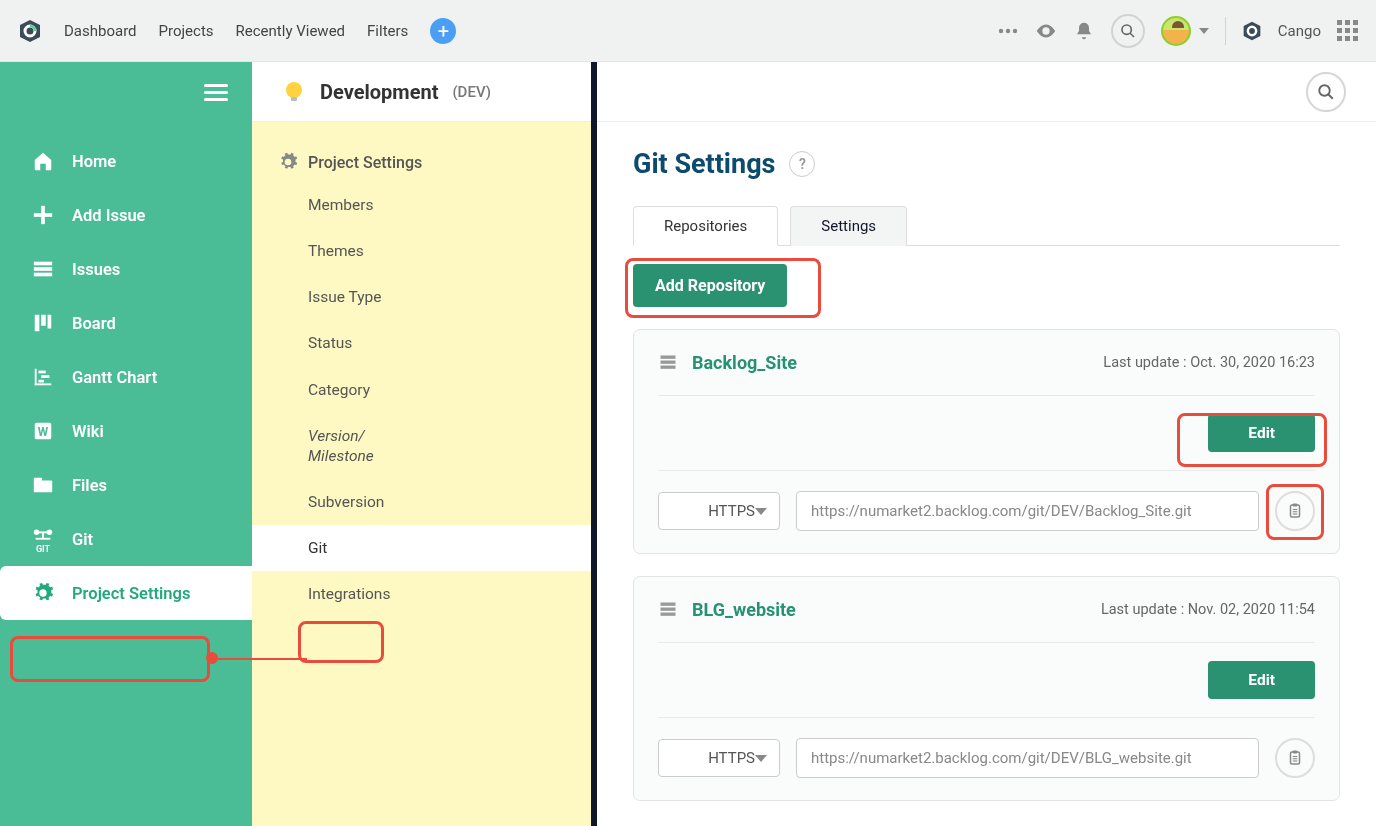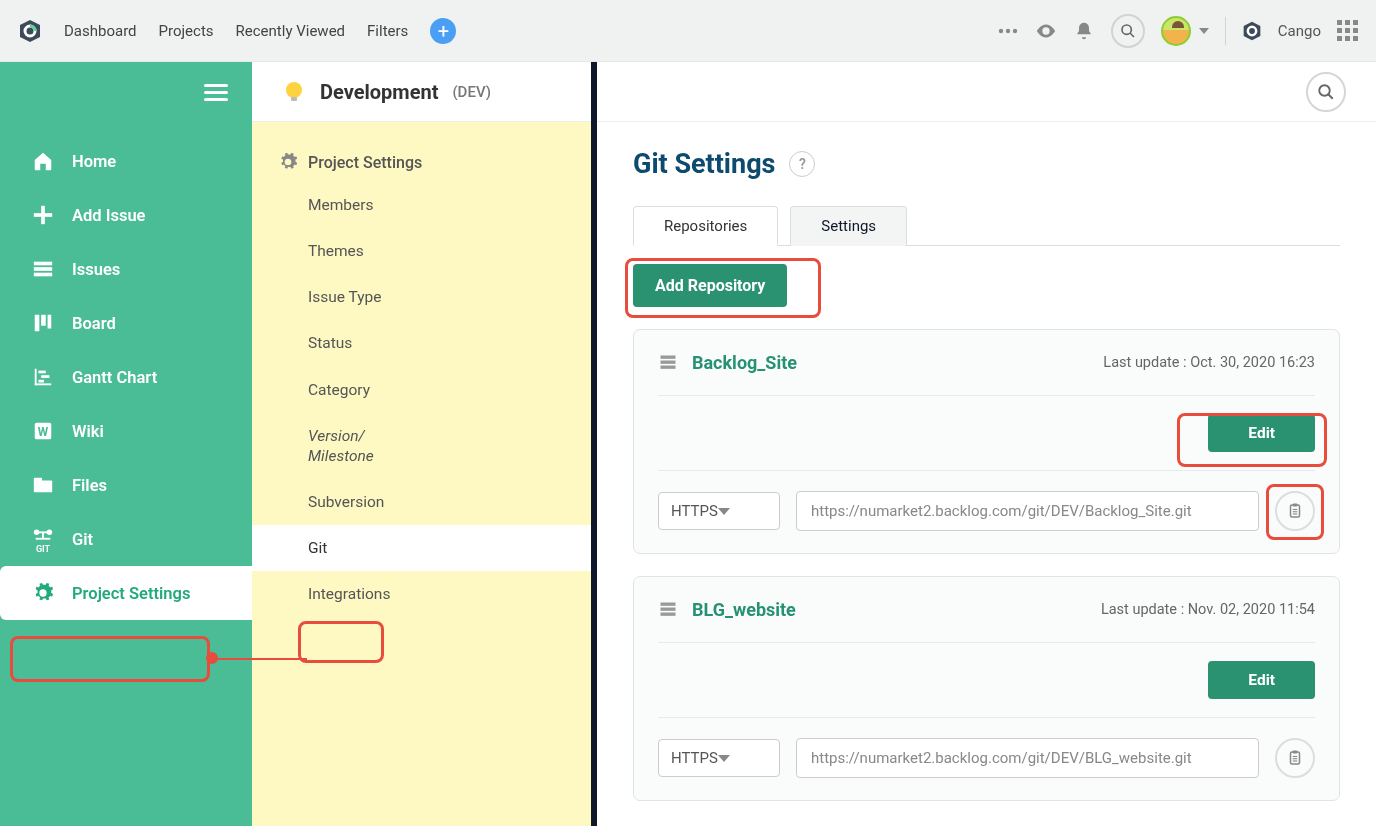--- a/index.html
+++ b/index.html
@@ -65,21 +65,21 @@
 .add-repo-btn { background: #2a9270; color: #fff; border: none; padding: 12px 22px; font-size: 16px; font-weight: 700; border-radius: 4px; cursor: pointer; }
 
 .repo-card { border: 1px solid #e2e3e3; background: #fafbfb; border-radius: 7px; margin-top: 22px; padding: 22px 24px; }
 .repo-head { display: flex; align-items: center; gap: 14px; padding-bottom: 22px; border-bottom: 1px solid #e8e9e9; }
 .repo-icon { color: #999; width: 20px; }
 .repo-name { color: #269274; font-size: 18px; font-weight: 700; cursor: pointer; }
 .repo-updated { margin-left: auto; color: #666; font-size: 14.5px; }
 .repo-edit-row { display: flex; justify-content: flex-end; padding: 18px 0; border-bottom: 1px solid #e8e9e9; }
 .edit-btn { background: #2a9270; color: #fff; border: none; padding: 10px 40px; font-size: 15.5px; font-weight: 700; border-radius: 4px; cursor: pointer; }
 .repo-url-row { display: flex; gap: 16px; align-items: center; padding-top: 20px; }
-.proto-select { border: 1px solid #ccc; background: #fff; border-radius: 4px; padding: 9px 12px; font-size: 15px; color: #555; width: 122px; display: flex; align-items: center; justify-content: flex-start; cursor: pointer; }
+.proto-select { border: 1px solid #ccc; background: #fff; border-radius: 4px; padding: 9px 12px; font-size: 15px; color: #555; width: 122px; display: flex; align-items: center; justify-content: flex-end; cursor: pointer; }
 .proto-caret { border-left: 6px solid transparent; border-right: 6px solid transparent; border-top: 7px solid #888; }
 .url-input { flex: 1; border: 1px solid #ccc; background: #fff; border-radius: 4px; padding: 10px 14px; font-size: 15px; color: #888; }
 .copy-btn { width: 40px; height: 40px; border: 2px solid #ddd; border-radius: 50%; display: flex; align-items: center; justify-content: center; cursor: pointer; }
 
 .anno-line { position: absolute; top: 658px; left: 211px; width: 96px; height: 2px; background: #e74c3c; z-index: 5; }
 .anno-dot { position: absolute; top: 652px; left: 206px; width: 12px; height: 12px; background: #e74c3c; border-radius: 50%; z-index: 5; }
 .anno-box-ps { position: absolute; top: 636px; left: 10px; width: 200px; height: 46px; border: 3px solid #e74c3c; border-radius: 8px; z-index: 5; pointer-events: none; }
 .anno-box-git { position: absolute; top: 621px; left: 298px; width: 86px; height: 42px; border: 3px solid #e74c3c; border-radius: 8px; z-index: 5; pointer-events: none; }
 .anno-box-add { position: absolute; top: 258px; left: 625px; width: 196px; height: 60px; border: 3px solid #e74c3c; border-radius: 8px; z-index: 5; pointer-events: none; }
 .anno-box-edit { position: absolute; top: 413px; left: 1177px; width: 150px; height: 54px; border: 3px solid #e74c3c; border-radius: 8px; z-index: 5; pointer-events: none; }

